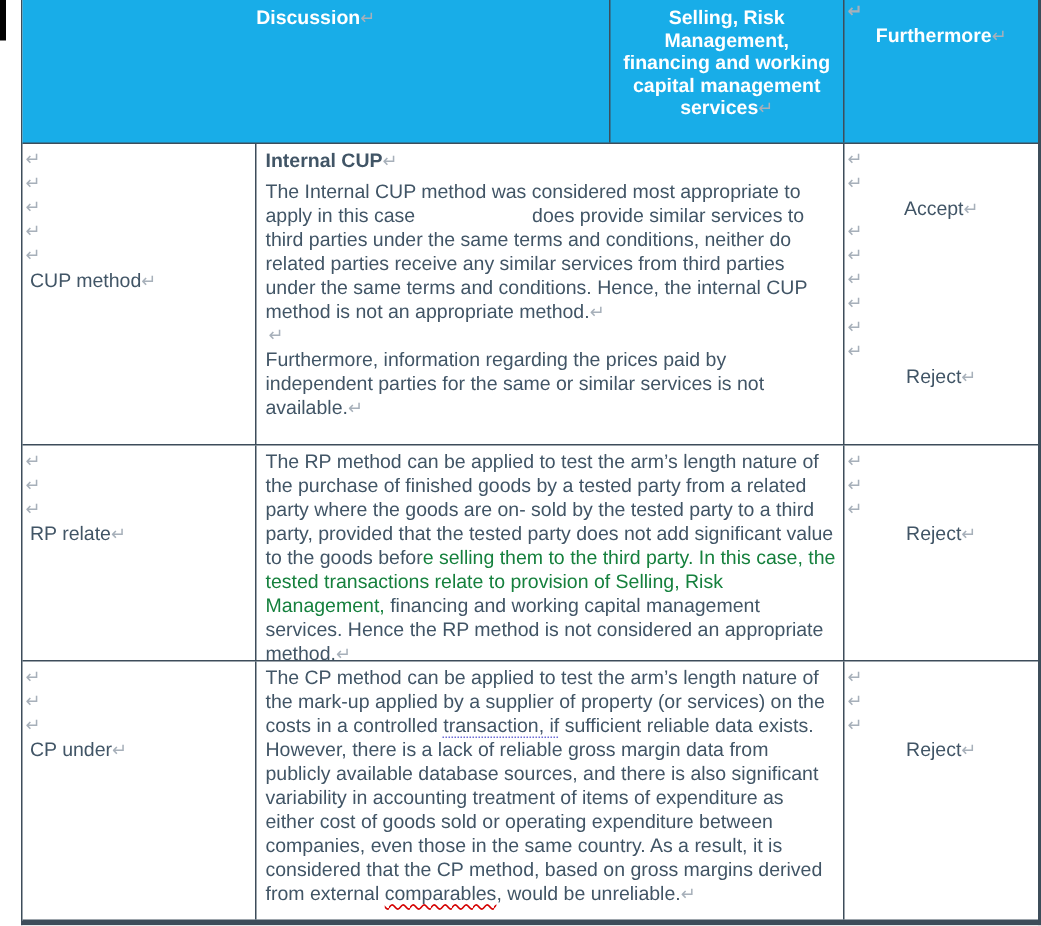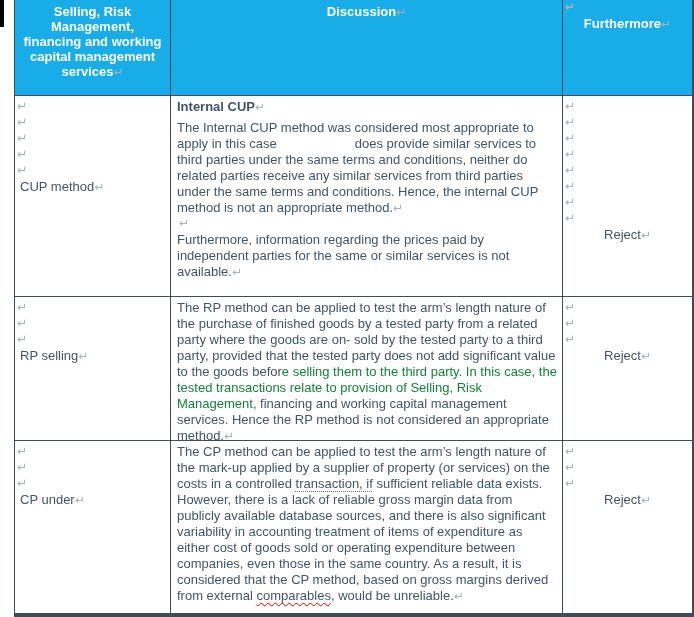--- a/index.html
+++ b/index.html
@@ -45,25 +45,25 @@
 </style>
 </head>
 <body>
 
 <div class="canvas">
   <div class="left-marker"></div>
 
   <div class="tbl">
 
     <div class="row header">
+      <div class="cell c2 hcell">
+        <span>Discussion</span><span class="pmark">↵</span>
+      </div>
       <div class="cell c1 hcell">
         <span>Selling, Risk Management, financing and working capital management services</span><span class="pmark">↵</span>
-      </div>
-      <div class="cell c2 hcell">
-        <span>Discussion</span><span class="pmark">↵</span>
       </div>
       <div class="cell c3 hcell">
         <div class="pline">↵</div>
         <div><span>Furthermore</span><span class="pmark">↵</span></div>
       </div>
     </div>
 
     <div class="row r1">
       <div class="cell c1 mcell">
         <div class="pline">↵</div>
@@ -75,36 +75,37 @@
       </div>
       <div class="cell c2 dcell">
         <p class="dheading"><span>Internal CUP</span><span class="pmark">↵</span></p>
         <p class="dp"><span>The Internal CUP method was considered most appropriate to apply in this case</span><span class="redact-gap"></span><span>does provide similar services to third parties under the same terms and conditions, neither do related parties receive any similar services from third parties under the same terms and conditions. Hence, the internal CUP method is not an appropriate method.</span><span class="pmark">↵</span></p>
         <div class="pline">↵</div>
         <p class="dp"><span>Furthermore, information regarding the prices paid by independent parties for the same or similar services is not available.</span><span class="pmark">↵</span></p>
       </div>
       <div class="cell c3 ccell">
         <div class="pline">↵</div>
         <div class="pline">↵</div>
+        <div class="concl-line"><span>Accept</span><span class="pmark">↵</span></div>
         <div class="pline">↵</div>
         <div class="pline">↵</div>
         <div class="pline">↵</div>
         <div class="pline">↵</div>
         <div class="pline">↵</div>
         <div class="pline">↵</div>
         <div class="concl-line"><span>Reject</span><span class="pmark">↵</span></div>
       </div>
     </div>
 
     <div class="row r2">
       <div class="cell c1 mcell">
         <div class="pline">↵</div>
         <div class="pline">↵</div>
         <div class="pline">↵</div>
-        <div class="method-line"><span>RP selling</span><span class="pmark">↵</span></div>
+        <div class="method-line"><span>RP relate</span><span class="pmark">↵</span></div>
       </div>
       <div class="cell c2 dcell">
         <p class="dp"><span>The RP method can be applied to test the arm’s length nature of the purchase of finished goods by a tested party from a related party where the goods are on- sold by the tested party to a third party, provided that the tested party does not add significant value to the goods befor</span><span class="black-run">e selling them to the third party. In this case, the tested transactions relate to provision of Selling, Risk Management,</span><span> financing and working capital management services. Hence the RP method is not considered an appropriate method.</span><span class="pmark">↵</span></p>
       </div>
       <div class="cell c3 ccell">
         <div class="pline">↵</div>
         <div class="pline">↵</div>
         <div class="pline">↵</div>
         <div class="concl-line"><span>Reject</span><span class="pmark">↵</span></div>
       </div>

